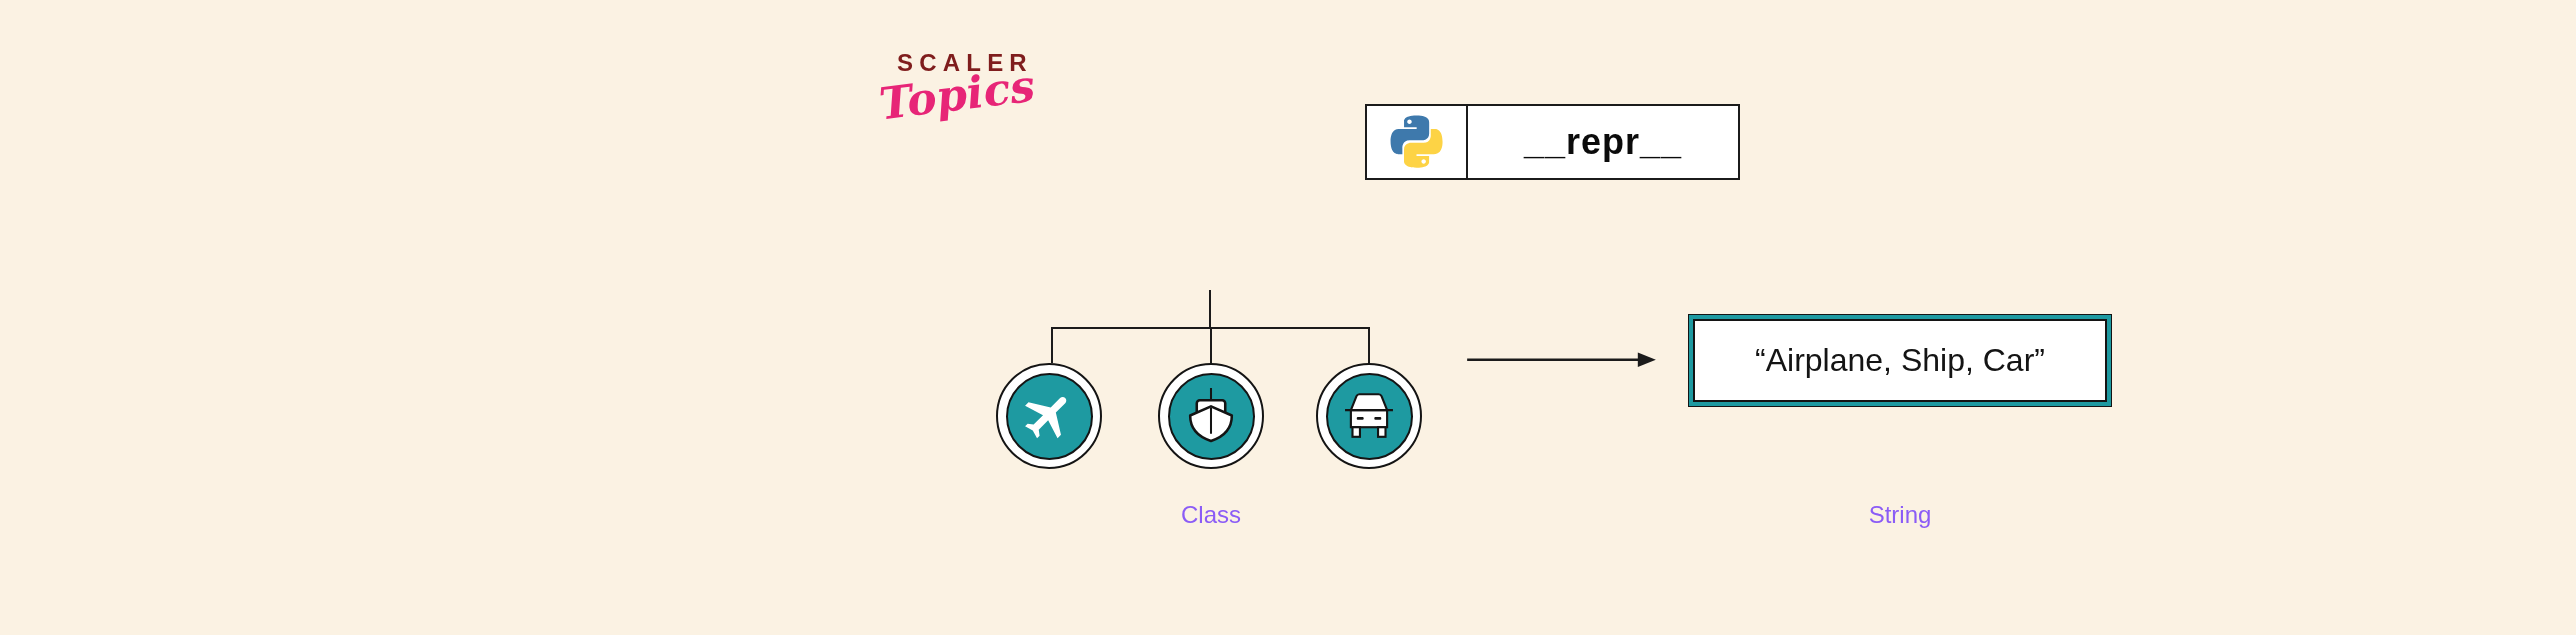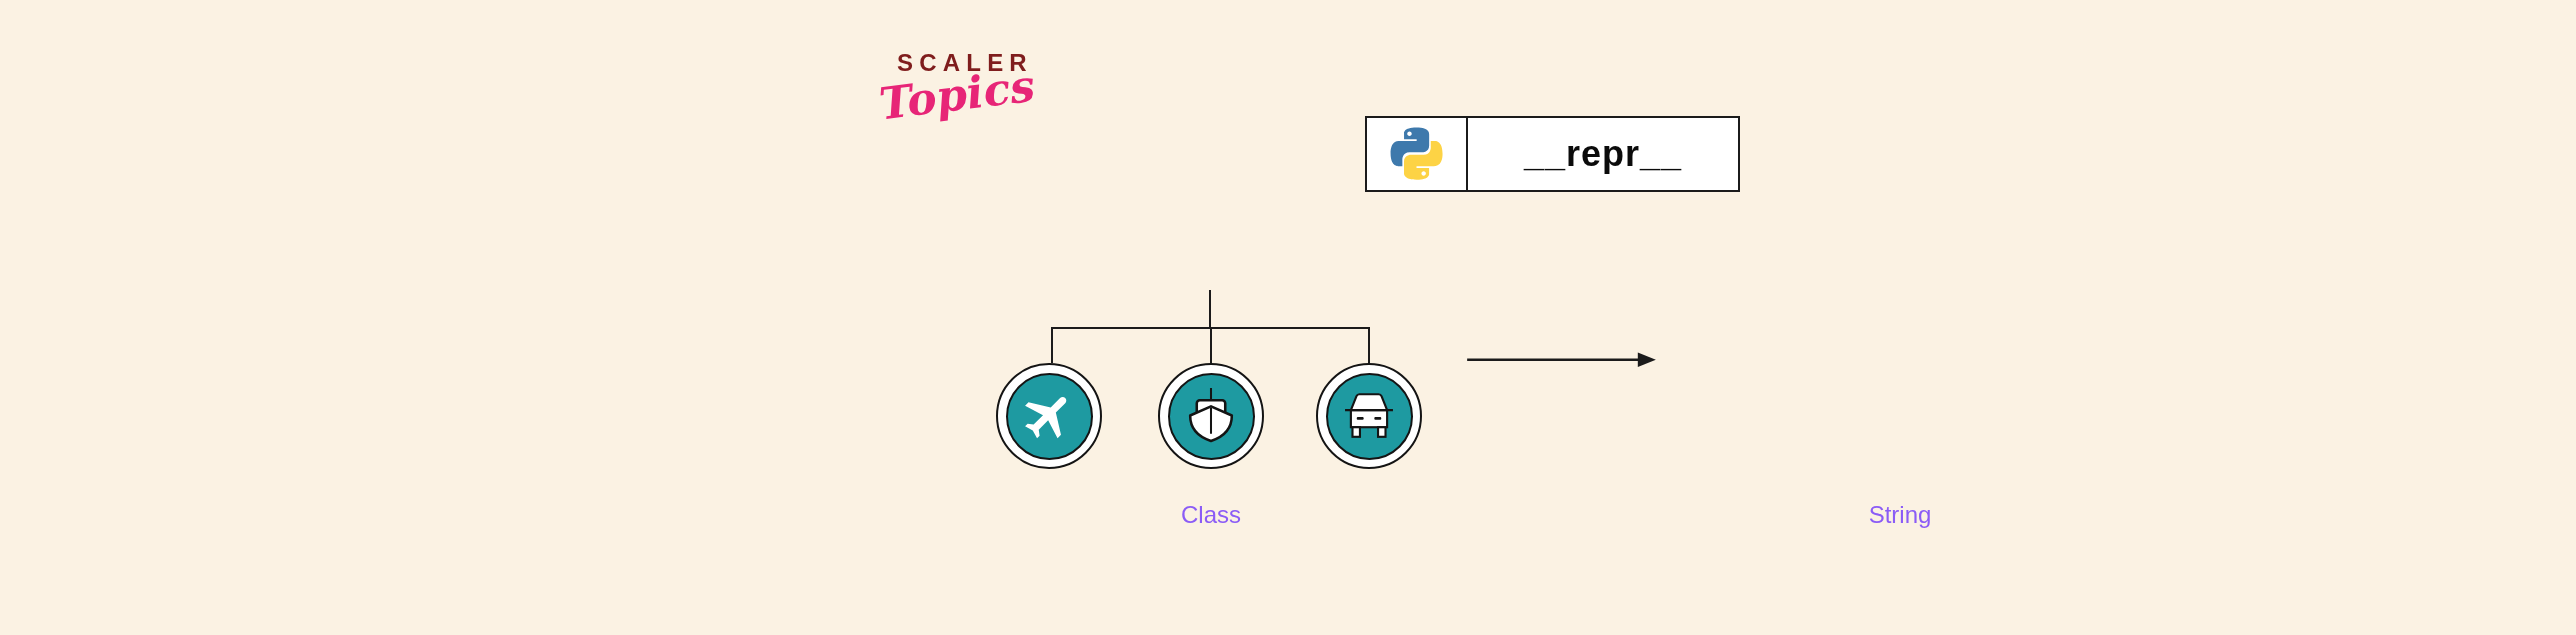--- a/index.html
+++ b/index.html
@@ -18,21 +18,21 @@
     color:#7f1d1d;white-space:nowrap;
   }
   .logo-script{
     position:absolute;left:-18.5px;top:19.6px;
     font-family:"DejaVu Serif",serif;font-style:italic;font-weight:bold;
     font-size:44px;color:#E72577;transform:rotate(-7deg);
     white-space:nowrap;
   }
   
   .repr-box{
-    position:absolute;left:1365px;top:116px;width:375px;height:76px;
+    position:absolute;left:1365px;top:104px;width:375px;height:76px;
     background:#ffffff;border:2.6px solid #1b1b1b;box-sizing:border-box;
     display:flex;align-items:stretch;
   }
   .repr-logo-cell{
     width:99px;border-right:2.1px solid #1b1b1b;
     display:flex;align-items:center;justify-content:center;flex:none;
   }
   .repr-label-cell{
     flex:1;display:flex;align-items:center;justify-content:center;
     font-weight:bold;font-size:36px;letter-spacing:1px;color:#0b0b0b;
@@ -154,18 +154,21 @@
     </div>
   </div>
 
   <span class="arrow">
     <svg width="191" height="19.6" viewBox="0 0 370 38" aria-hidden="true">
       <line x1="2" y1="19" x2="336" y2="19" stroke="#1b1b1b" stroke-width="5"></line>
       <polygon points="333,5 368,19 333,33" fill="#1b1b1b"></polygon>
     </svg>
   </span>
 
+  <div class="string-box">
+    <div class="string-box-inner">“Airplane, Ship, Car”</div>
+  </div>
 
   <div class="caption caption-class">Class</div>
   <div class="caption caption-string">String</div>
 
 </div>
 
 
 </body></html>

